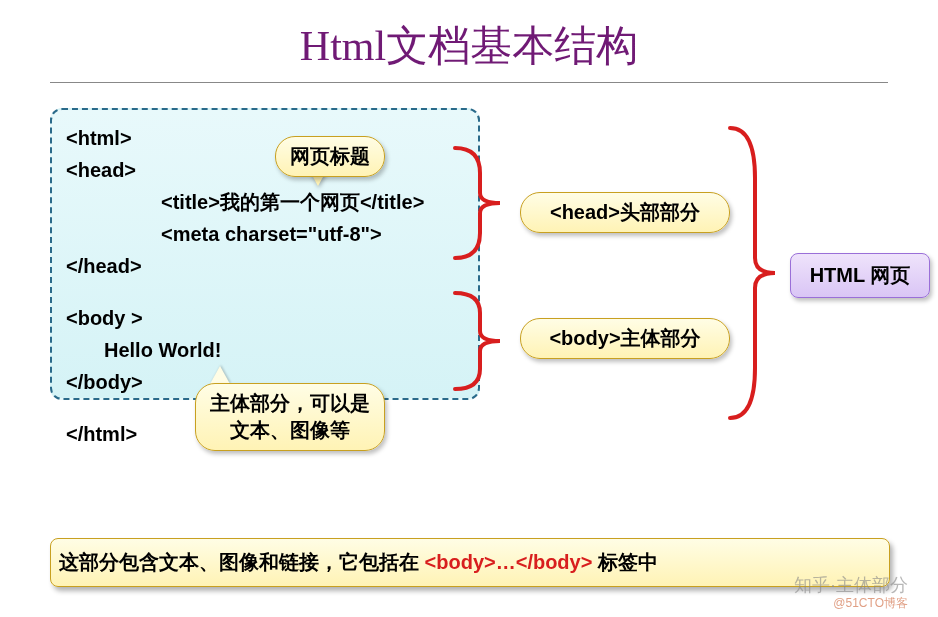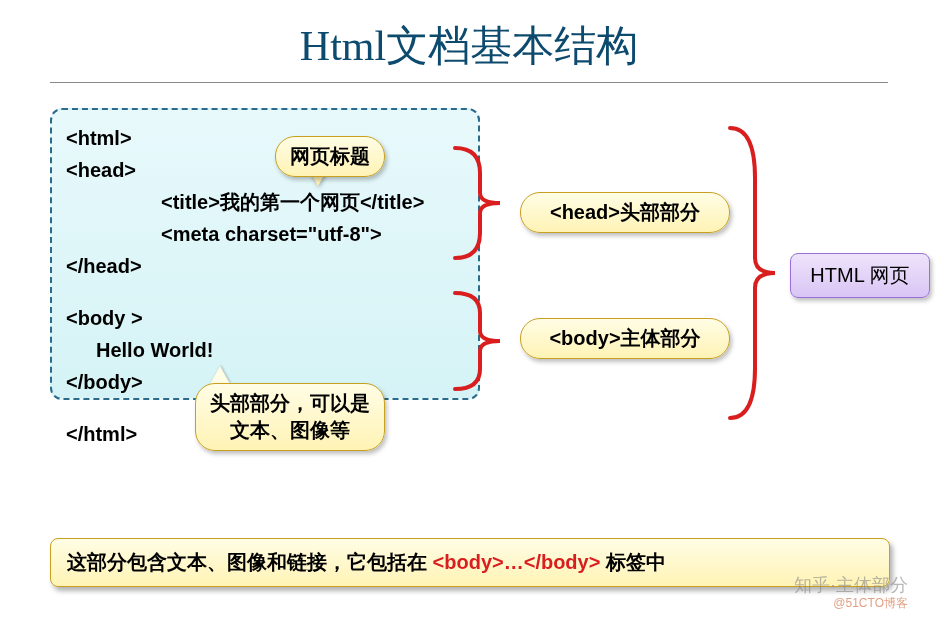--- a/index.html
+++ b/index.html
@@ -8,21 +8,21 @@
       height: 617px;
       background: #fff;
       position: relative;
       font-family: "Arial", sans-serif;
     }
     .title {
       font-size: 42px;
       font-family: "SimSun", serif;
       text-align: center;
       padding: 18px 0 8px 0;
-      color: #0c4a6e;
+      color: #701a75;
     }
     .hr-line {
       border: none;
       border-top: 1px solid #888;
       margin: 0 50px 25px 50px;
     }
     .diagram-area {
       position: relative;
       height: 370px;
       margin: 0 50px;
@@ -37,21 +37,21 @@
       border: 2px dashed #2a6a8a;
       border-radius: 12px;
       padding: 12px 14px;
       font-family: Arial, sans-serif;
       font-size: 20px;
       font-weight: bold;
       line-height: 1.6;
       color: #000;
     }
     .code-box .indent1 { margin-left: 95px; }
-    .code-box .indent2 { margin-left: 30px; }
+    .code-box .indent2 { margin-left: 38px; }
     .callout {
       position: absolute;
       background: linear-gradient(180deg, #fffde5 0%, #fff3b5 100%);
       border: 1.5px solid #c8a020;
       border-radius: 20px;
       padding: 6px 14px;
       font-size: 20px;
       font-weight: bold;
       color: #000;
       box-shadow: 2px 3px 4px rgba(0,0,0,0.25);
@@ -64,21 +64,21 @@
     .label-page {
       position: absolute;
       left: 740px;
       top: 145px;
       width: 140px;
       background: linear-gradient(180deg, #efe3fb 0%, #d9c5f5 100%);
       border: 1.5px solid #9a6fd8;
       border-radius: 8px;
       padding: 8px 10px;
       font-size: 20px;
-      font-weight: normal;
+      font-weight: bold;
       text-align: center;
       box-shadow: 2px 3px 4px rgba(0,0,0,0.25);
     }
     .callout-tail {
       position: absolute;
       width: 0; height: 0;
     }
     .tail-title {
       left: 258px; top: 60px;
       border-left: 10px solid transparent;
@@ -94,21 +94,21 @@
       filter: drop-shadow(1px -1px 1px rgba(0,0,0,0.2));
     }
     .bottom-note {
       position: absolute;
       left: 50px;
       bottom: 30px;
       width: 840px;
       background: linear-gradient(180deg, #fffde5 0%, #fff3b5 100%);
       border: 1.5px solid #c8a020;
       border-radius: 8px;
-      padding: 10px 16px;
+      padding: 10px 8px;
       font-size: 20px;
       font-weight: bold;
       box-shadow: 3px 4px 5px rgba(0,0,0,0.3);
     }
     .bottom-note .red { color: #d81e1e; }
     .watermark {
       position: absolute;
       right: 30px;
       bottom: 20px;
       font-size: 18px;
@@ -145,21 +145,21 @@
     <div>&lt;/body&gt;</div>
     <div style="height:20px"></div>
     <div>&lt;/html&gt;</div>
   </div>
 
   <div class="callout-tail tail-title"></div>
   <div class="callout callout-title">网页标题</div>
 
   <div class="callout-tail tail-content"></div>
   <div class="callout callout-content">
-    <div>头部部分，可以是</div>
+    <div>主体部分，可以是</div>
     <div>文本、图像等</div>
   </div>
 
   <div class="callout label-head">&lt;head&gt;头部部分</div>
   <div class="callout label-body">&lt;body&gt;主体部分</div>
   <div class="label-page">HTML 网页</div>
 
   <svg style="left:395px; top:30px;" width="70" height="130">
     <path d="M 10 10 Q 35 10 35 35 L 35 55 Q 35 65 55 65 Q 35 65 35 75 L 35 95 Q 35 120 10 120" stroke="#d81e1e" stroke-width="4" fill="none" stroke-linecap="round"></path>
   </svg>

